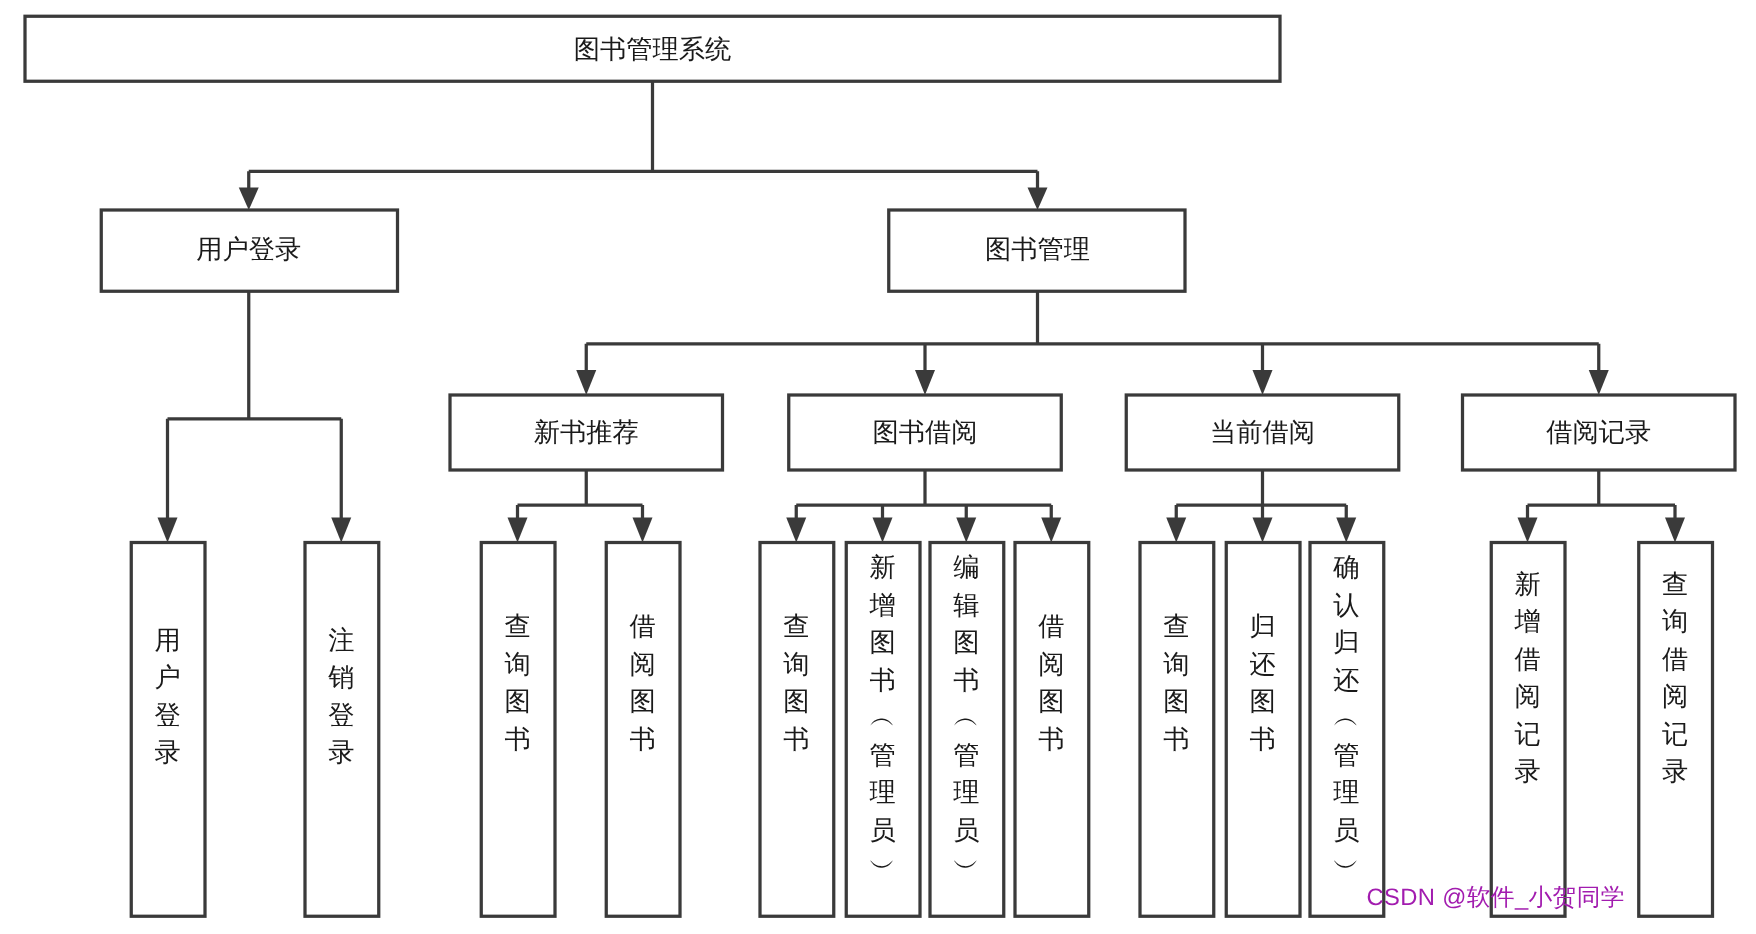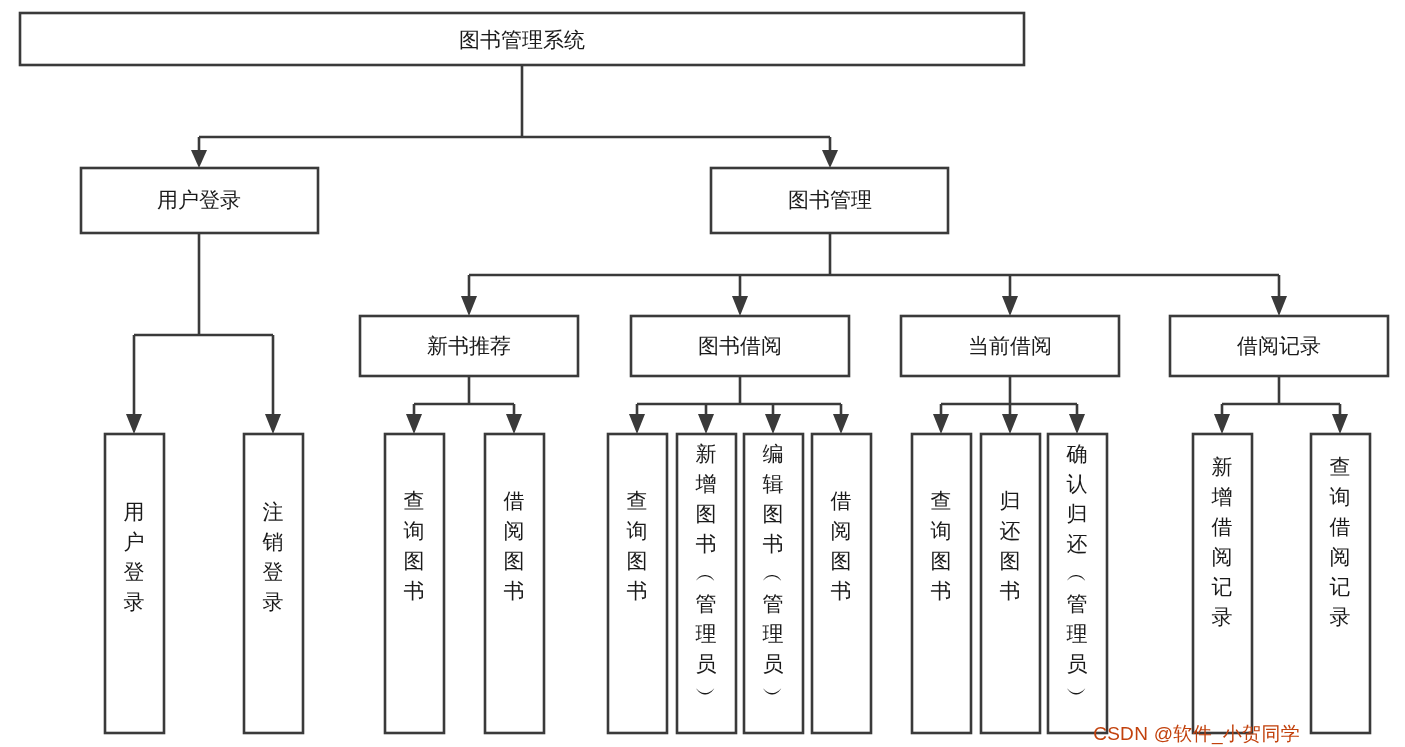--- a/index.html
+++ b/index.html
@@ -50,24 +50,24 @@
   }
   .node-label-v {
     font-family: "Liberation Sans", "DejaVu Sans", sans-serif;
     font-size: 21px;
     fill: #1a1a1a;
     text-anchor: middle;
   }
   .watermark-text {
     position: absolute;
     right: 8px;
-    bottom: 0;
+    bottom: 16px;
     font-family: "Liberation Sans", "DejaVu Sans", sans-serif;
     font-size: 19px;
-    color: #c2410c;
+    color: #a21caf;
     white-space: nowrap;
     letter-spacing: 0.3px;
   }
 </style>
 </head>
 <body>
 
 <div id="diagram-root">
 
   <svg class="diagram-canvas" viewBox="0 0 1405 747">

